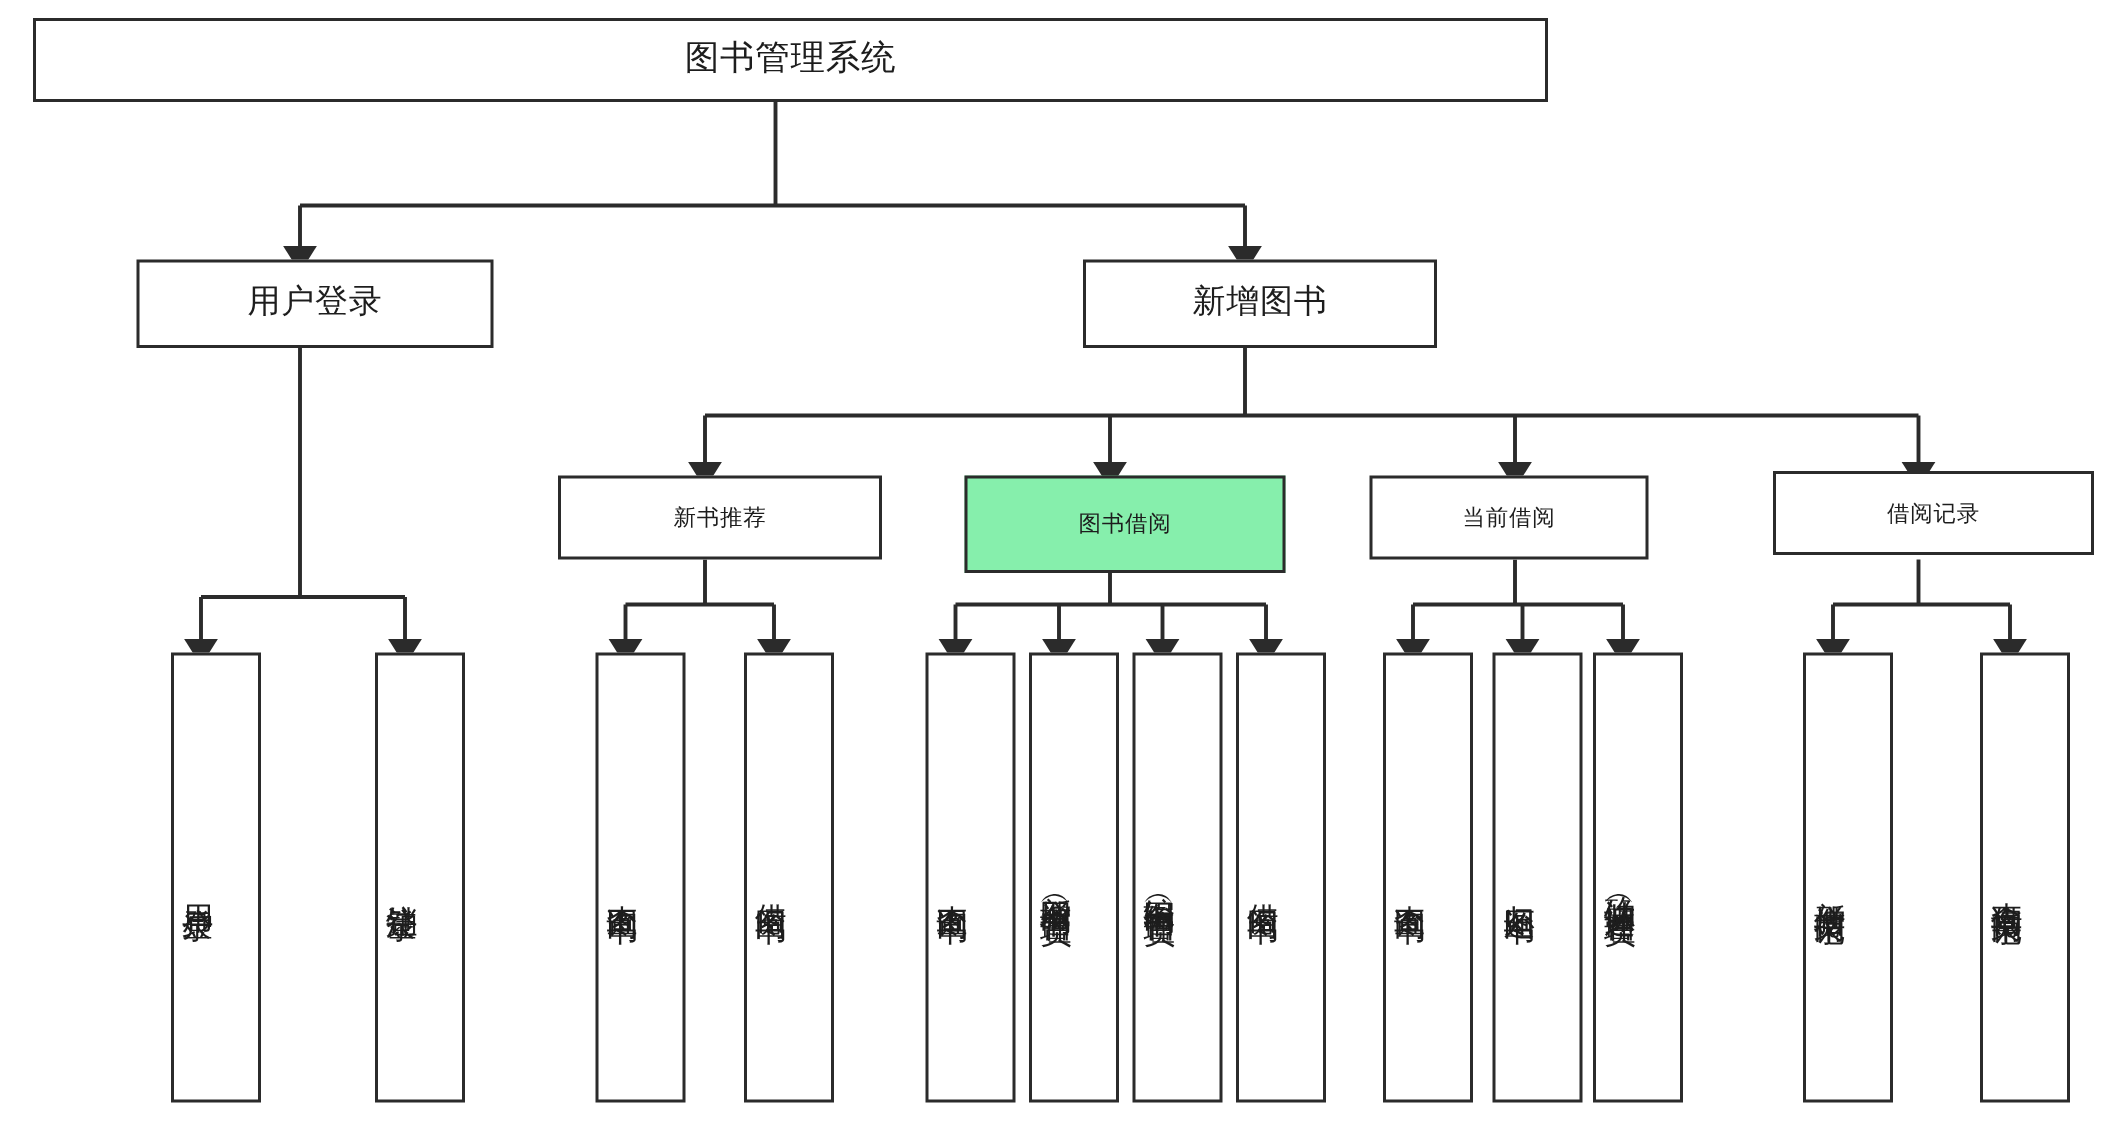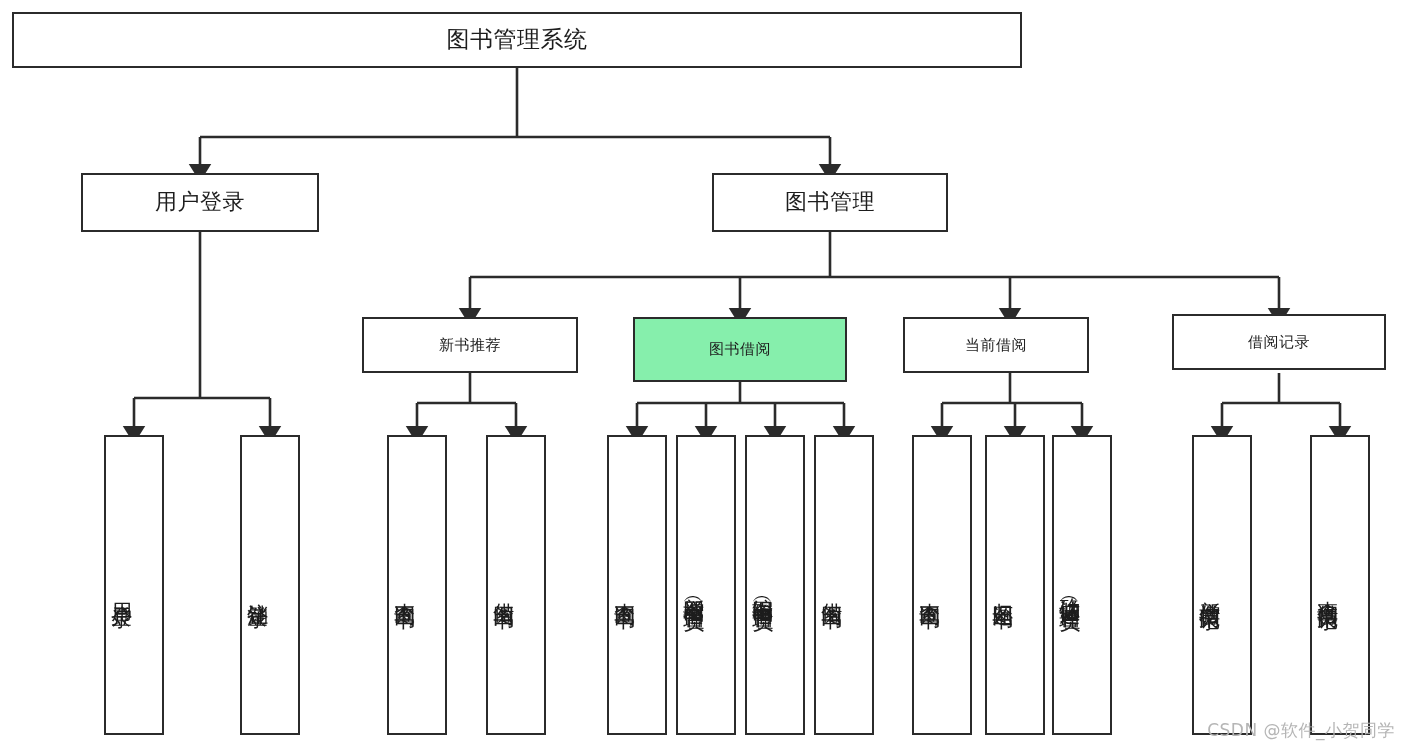--- a/index.html
+++ b/index.html
@@ -28,20 +28,21 @@
   }
   .node {
     position: absolute;
     box-sizing: border-box;
     border: 2px solid #737373;
     background: #ffffff;
     display: flex;
     align-items: center;
     justify-content: center;
     color: #1d1d1d;
+    margin-left: 10px;
   }
   .node.horiz .node-label {
     display: block;
     text-align: center;
     white-space: nowrap;
     line-height: 1.1;
     letter-spacing: 0.5px;
   }
   .node.vert {
     align-items: center;
@@ -121,21 +122,21 @@
   </svg>
 
   <div id="node-layer">
       <div class="node lvl-root horiz" style="left: 12px; top: 12px; width: 1010px; height: 56px; border-color: rgb(43, 43, 43); background: rgb(255, 255, 255);">
         <span class="node-label" style="color: rgb(29, 29, 29);">图书管理系统</span>
       </div>
       <div class="node lvl-1 horiz" style="left: 81px; top: 173px; width: 238px; height: 59px; border-color: rgb(43, 43, 43); background: rgb(255, 255, 255);">
         <span class="node-label" style="color: rgb(29, 29, 29);">用户登录</span>
       </div>
       <div class="node lvl-1 horiz" style="left: 712px; top: 173px; width: 236px; height: 59px; border-color: rgb(43, 43, 43); background: rgb(255, 255, 255);">
-        <span class="node-label" style="color: rgb(29, 29, 29);">图书管理</span>
+        <span class="node-label" style="color: rgb(29, 29, 29);">新增图书</span>
       </div>
       <div class="node lvl-2 horiz" style="left: 362px; top: 317px; width: 216px; height: 56px; border-color: rgb(43, 43, 43); background: rgb(255, 255, 255);">
         <span class="node-label" style="color: rgb(29, 29, 29);">新书推荐</span>
       </div>
       <div class="node lvl-2 horiz" style="left: 633px; top: 317px; width: 214px; height: 65px; border-color: rgb(43, 43, 43); background: #86efac;">
         <span class="node-label" style="color: rgb(29, 29, 29);">图书借阅</span>
       </div>
       <div class="node lvl-2 horiz" style="left: 903px; top: 317px; width: 186px; height: 56px; border-color: rgb(43, 43, 43); background: rgb(255, 255, 255);">
         <span class="node-label" style="color: rgb(29, 29, 29);">当前借阅</span>
       </div>
@@ -176,14 +177,13 @@
         <span class="node-label" style="color: rgb(29, 29, 29);">确认归还（管理员）</span>
       </div>
       <div class="node lvl-3 vert" style="left: 1192px; top: 435px; width: 60px; height: 300px; border-color: rgb(43, 43, 43); background: rgb(255, 255, 255);">
         <span class="node-label" style="color: rgb(29, 29, 29);">新增借阅记录</span>
       </div>
       <div class="node lvl-3 vert" style="left: 1310px; top: 435px; width: 60px; height: 300px; border-color: rgb(43, 43, 43); background: rgb(255, 255, 255);">
         <span class="node-label" style="color: rgb(29, 29, 29);">查询借阅记录</span>
       </div>
     </div>
 
-  <div id="watermark">CSDN @软件_小贺同学</div>
 </div>
 
 </body></html>

